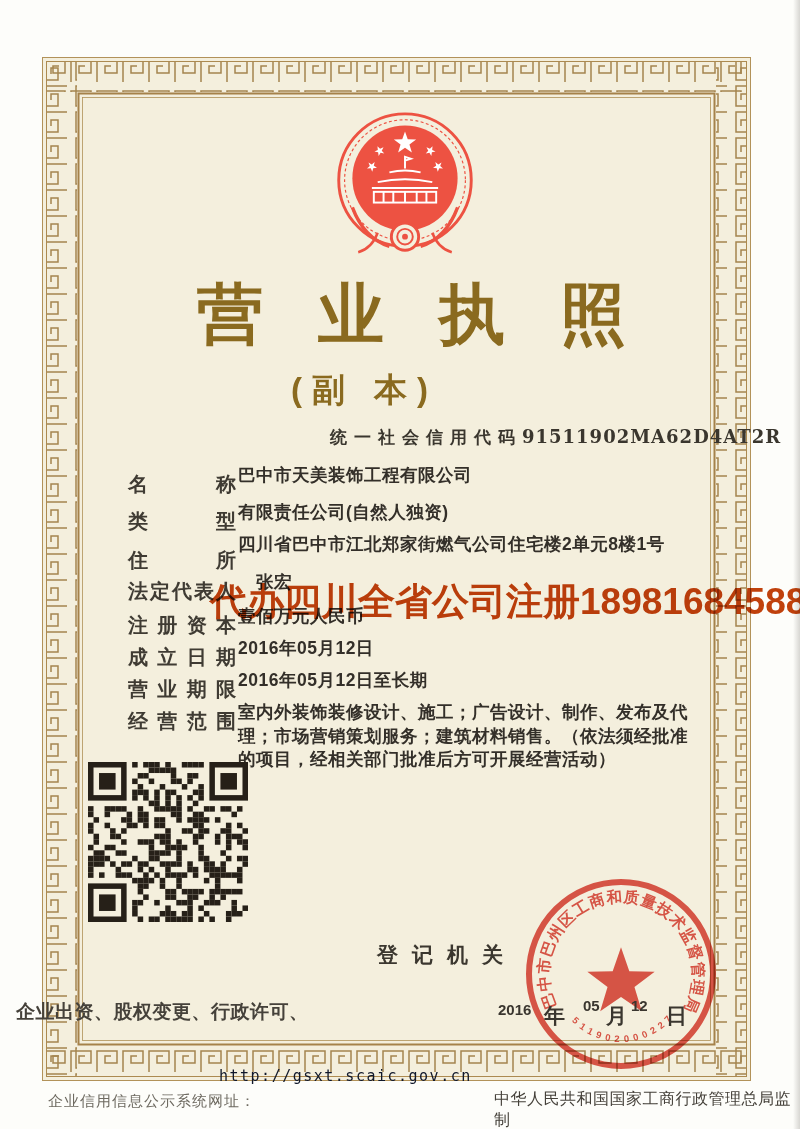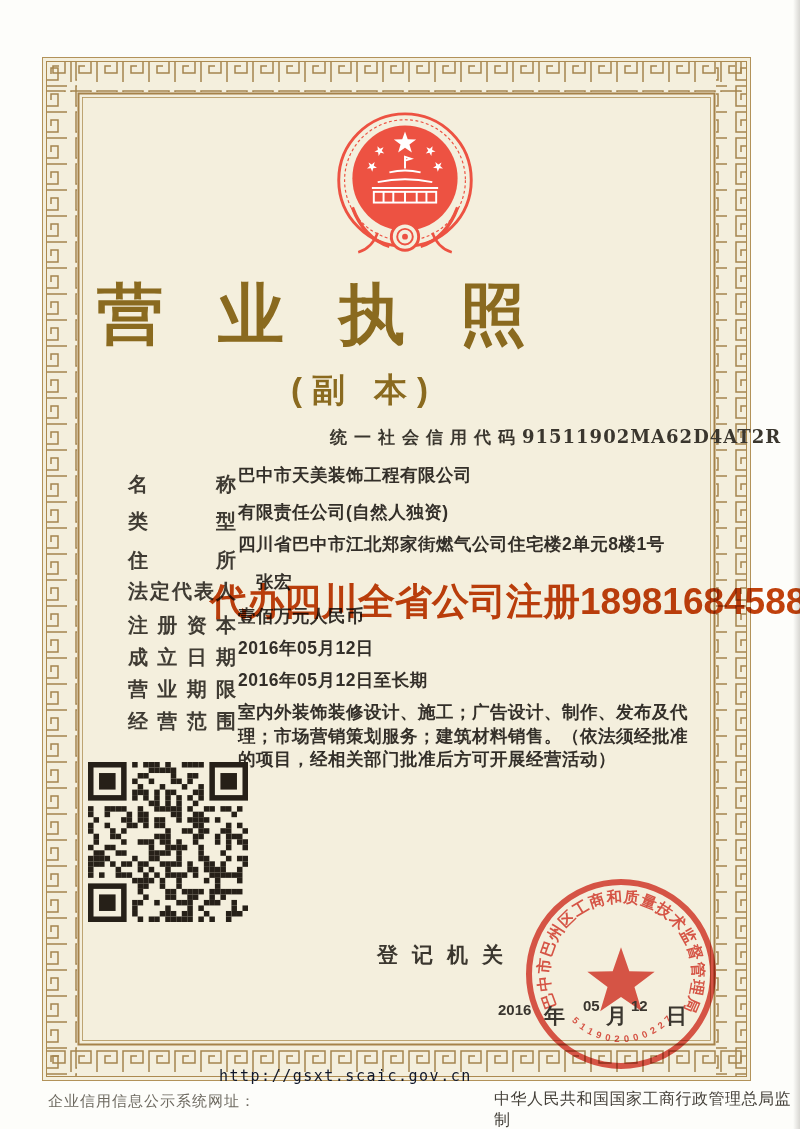--- a/index.html
+++ b/index.html
@@ -18,21 +18,21 @@
     background:linear-gradient(to right,#fdfdfa,#d7d6d2); }
 
   
   .paper { left:42px; top:57px; width:709px; height:1024px; background:#f4efdd; }
   .border-frame { left:42px; top:57px; }
 
   
   .emblem { left:326px; top:110px; width:158px; height:152px; }
 
   
-  .title { left:42px; top:270px; width:739px; 
+  .title { left:42px; top:270px; width:739px; text-align:center;
     font-size:66px; font-weight:900; color:#8a6a1f;
     letter-spacing:55px; padding-left:55px; white-space:nowrap; }
   .subtitle { left:42px; top:368px; width:645px; text-align:center;
     font-size:33px; font-weight:700; color:#8a6a1f; letter-spacing:10px; }
 
   .code-line { left:330px; top:426px; white-space:nowrap; }
   .code-label { font-size:17px; font-weight:700; color:#3a362e; letter-spacing:7px; }
   .code-value { font-family:"DejaVu Serif", serif; font-size:18px; font-weight:700;
     color:#3a362e; letter-spacing:1px; margin-left:0; }
 
@@ -527,19 +527,20 @@
 </svg>
 
 <span class="abs date-part d-num" style="left:498px; top:1001px;">2016</span>
 <span class="abs date-part d-char" style="left:544px; top:1002px;">年</span>
 <span class="abs date-part d-num" style="left:583px; top:997px;">05</span>
 <span class="abs date-part d-char" style="left:606px; top:1002px;">月</span>
 <span class="abs date-part d-num" style="left:631px; top:997px;">12</span>
 <span class="abs date-part d-char" style="left:666px; top:1002px;">日</span>
 
 <div class="abs notice">
+  <div>企业出资、股权变更、行政许可、</div>
 </div>
 
 <div class="abs pub-url">http://gsxt.scaic.gov.cn</div>
 <div class="abs site-label">企业信用信息公示系统网址：</div>
 <div class="abs producer">中华人民共和国国家工商行政管理总局监制</div>
 
 <div class="abs scan-edge-right"></div>
 
 </body></html>

